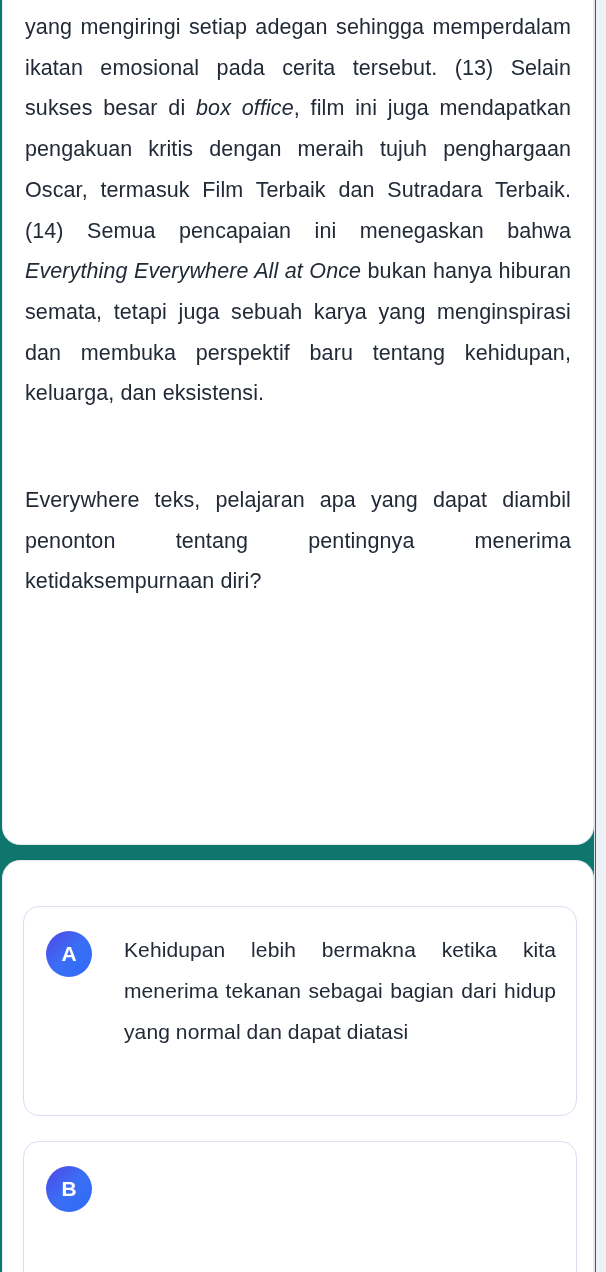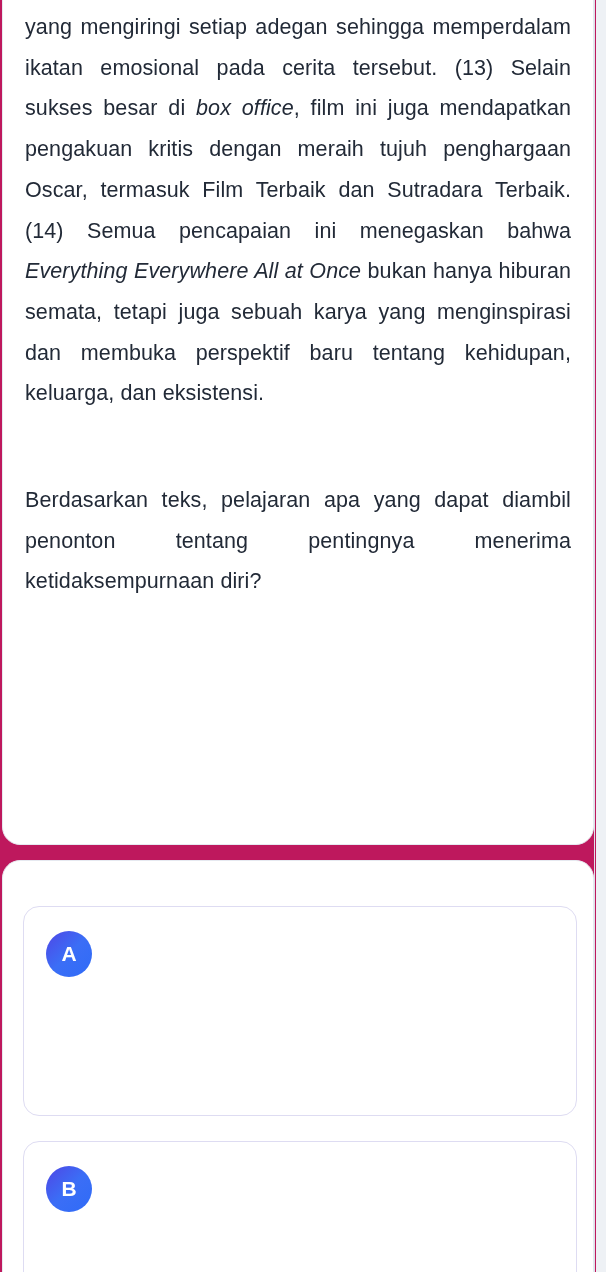--- a/index.html
+++ b/index.html
@@ -12,21 +12,21 @@
     background: #eef1f5;
     font-family: "Liberation Sans", sans-serif;
     overflow: hidden;
     position: relative;
   }
 
   .screen {
     width: 596px;
     height: 1272px;
     position: relative;
-    background: #be185d;
+    background: #0f766e;
     box-sizing: border-box;
   }
 
   
   .card {
     position: absolute;
     left: 2px;
     width: 592px;
     background: #ffffff;
     border: 1px solid #e6e9f0;
@@ -136,29 +136,32 @@
 
 <div class="screen">
 
   <div class="clip">
 
     <div class="card card-passage">
       <div class="passage-body">
         <p class="passage-text">yang mengiringi setiap adegan sehingga memperdalam ikatan emosional pada cerita tersebut. (13) Selain sukses besar di <em>box office</em>, film ini juga mendapatkan pengakuan kritis dengan meraih tujuh penghargaan Oscar, termasuk Film Terbaik dan Sutradara Terbaik. (14) Semua pencapaian ini menegaskan bahwa <em>Everything Everywhere All at Once</em> bukan hanya hiburan semata, tetapi juga sebuah karya yang menginspirasi dan membuka perspektif baru tentang kehidupan, keluarga, dan eksistensi.</p>
 
         <div class="question-block">
-          <p class="question-text">Berdasarkan teks, pelajaran apa yang dapat diambil penonton tentang pentingnya menerima ketidaksempurnaan diri?</p>
+          <p class="question-text">Everywhere teks, pelajaran apa yang dapat diambil penonton tentang pentingnya menerima ketidaksempurnaan diri?</p>
         </div>
       </div>
     </div>
 
     <div class="card card-options">
 
       <div class="option option-a">
         <div class="badge">A</div>
+        <div class="option-text-wrap">
+          <p class="option-text">Kehidupan lebih bermakna ketika kita menerima tekanan sebagai bagian dari hidup yang normal dan dapat diatasi</p>
+        </div>
       </div>
 
       <div class="option option-b">
         <div class="badge">B</div>
       </div>
 
     </div>
 
   </div>
 

